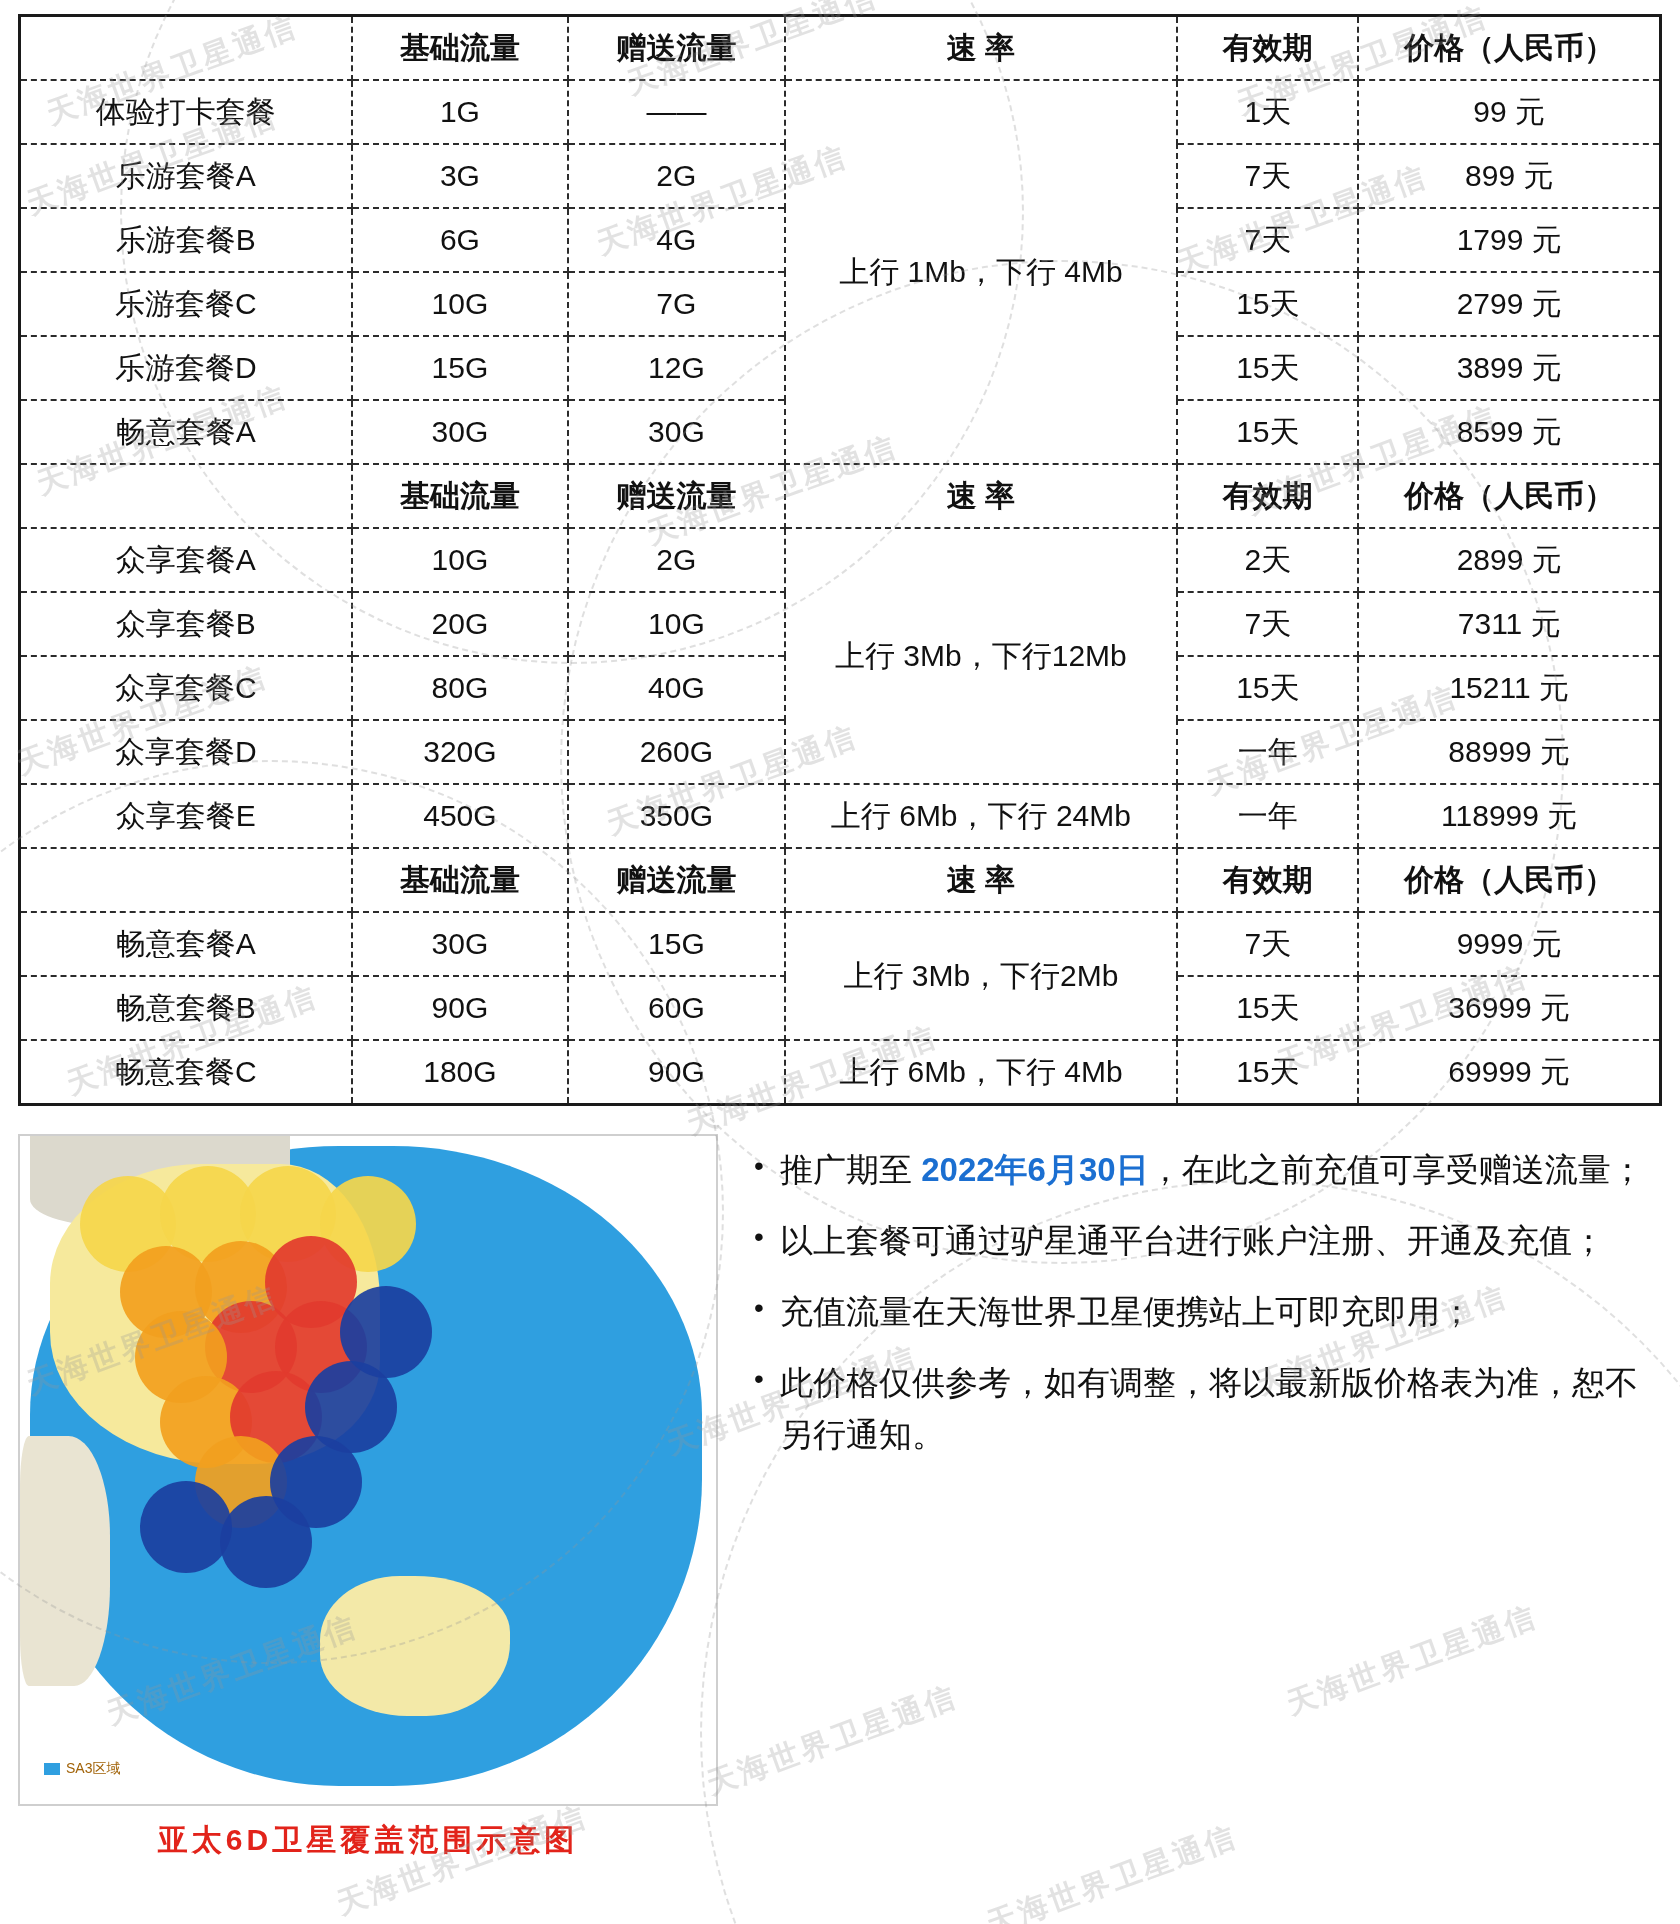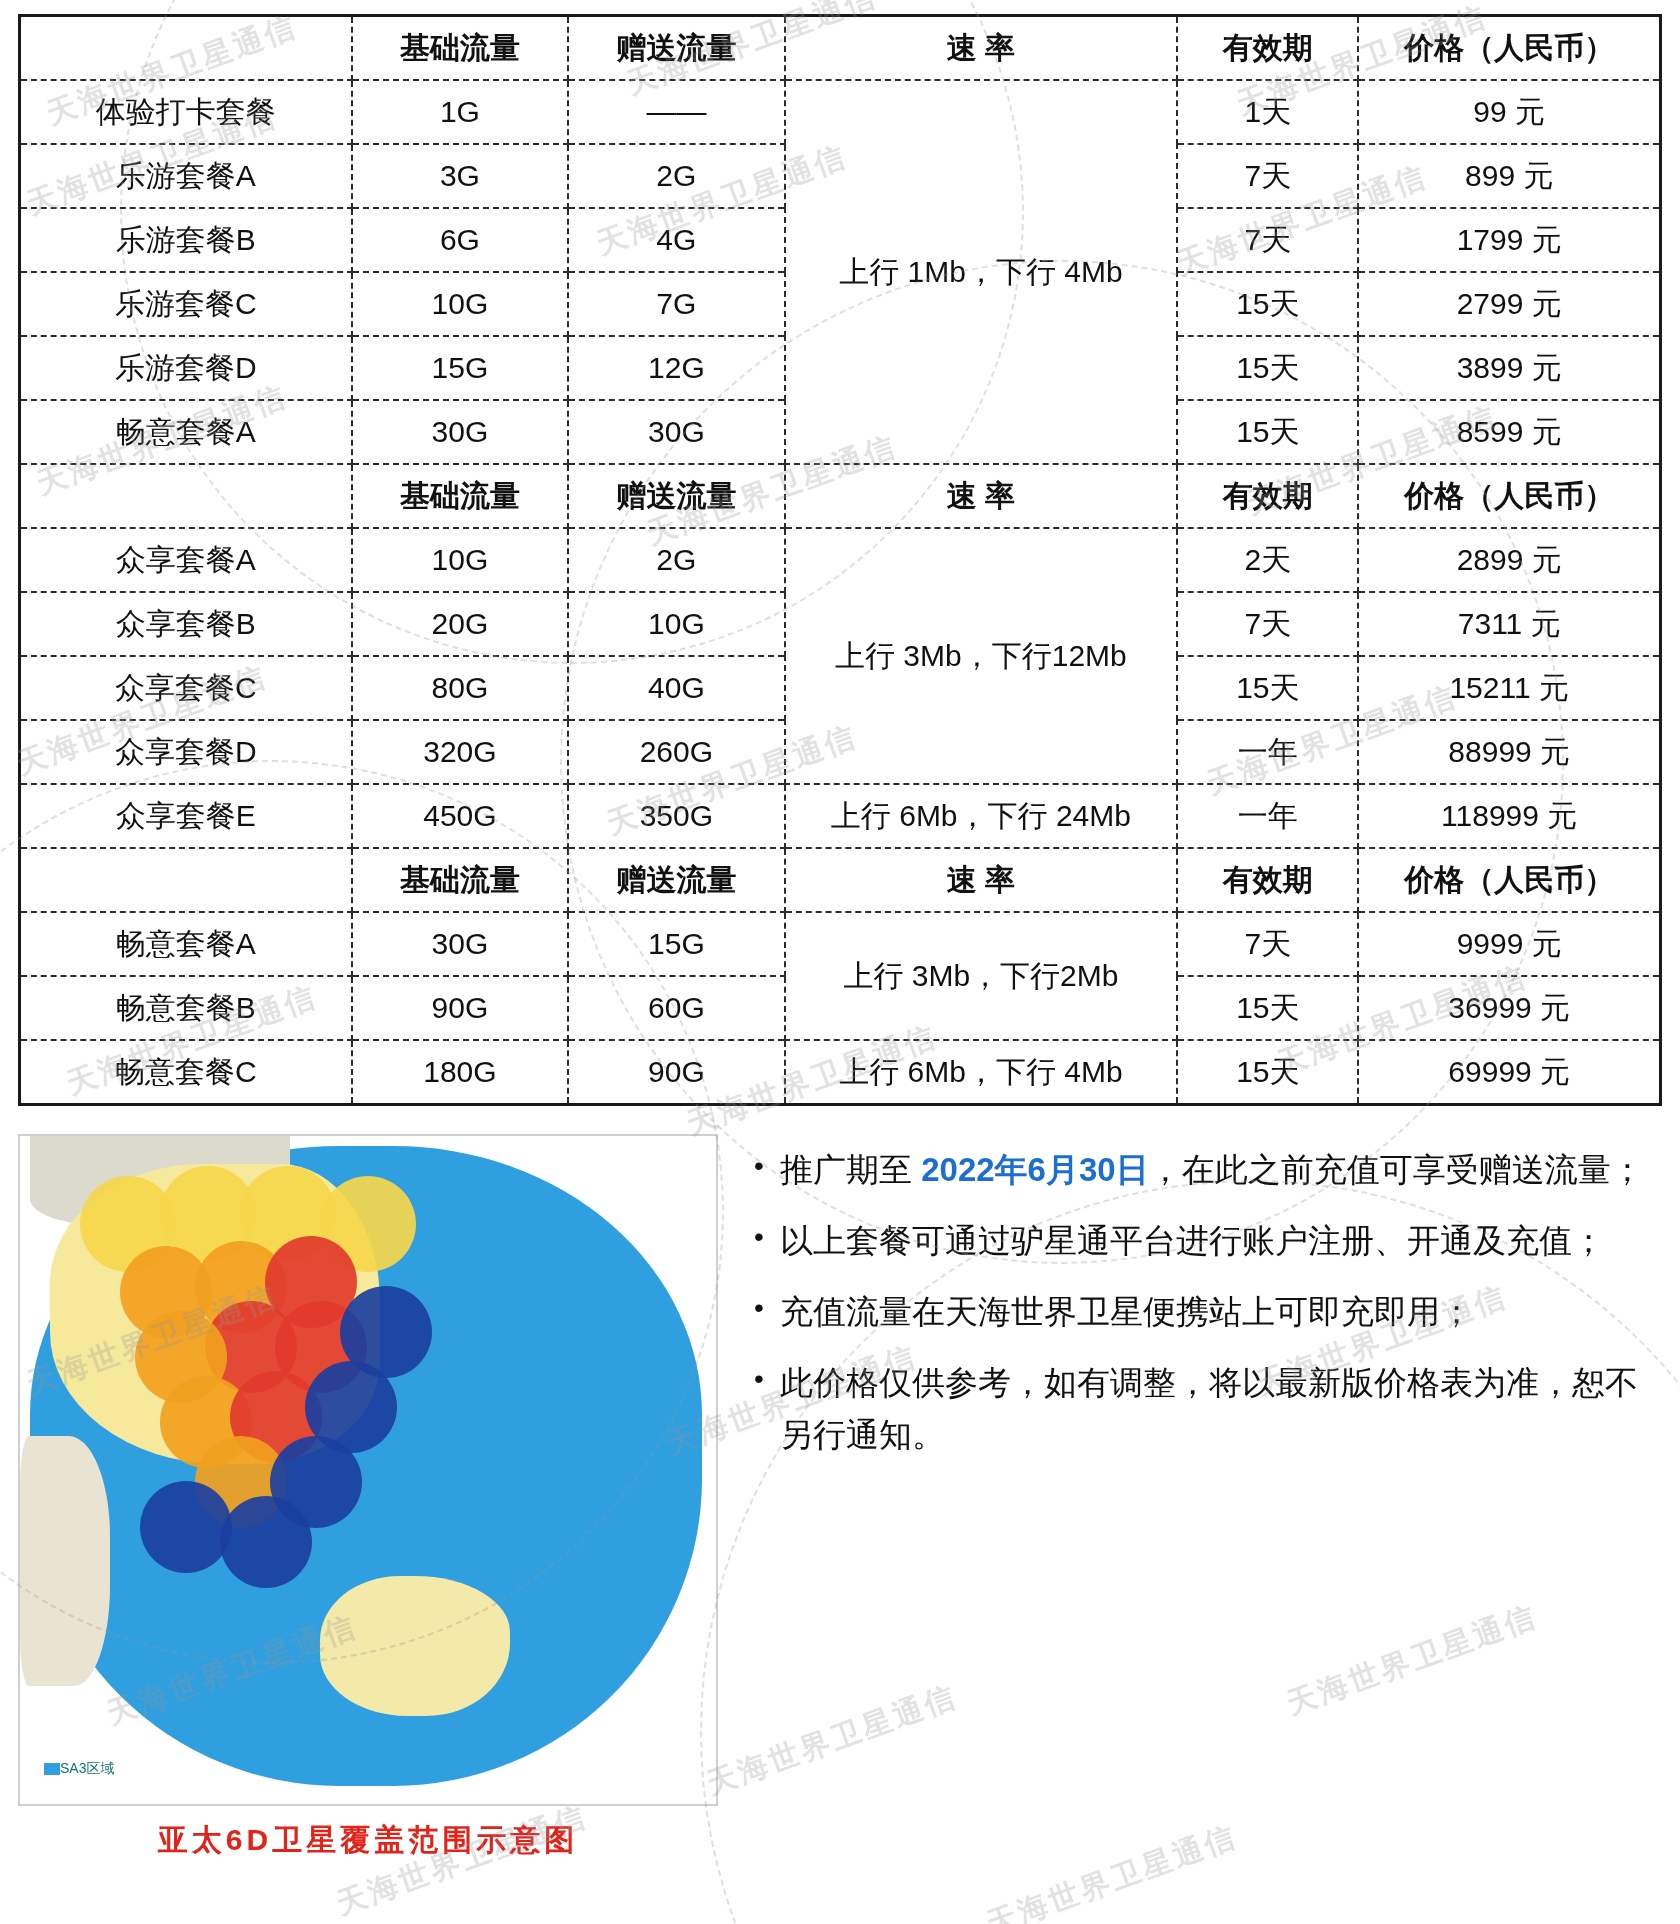--- a/index.html
+++ b/index.html
@@ -111,22 +111,22 @@
     background:#dcd9cd;
   }
   .beam{
     position:absolute;border-radius:50%;opacity:.92;
   }
   .beam.red{background:#e23b2e;}
   .beam.org{background:#f2a01e;}
   .beam.blu{background:#1b3fa0;}
   .beam.yel{background:#f5d64b;}
   .map-legend{
-    position:absolute;left:24px;bottom:26px;font-size:14px;color:#0f766e;
-    display:flex;align-items:center;gap:0;
+    position:absolute;left:24px;bottom:26px;font-size:14px;color:#a16207;
+    display:flex;align-items:center;gap:6px;
   }
   .map-legend .sw{width:16px;height:12px;background:#2f9fe0;display:inline-block;}
   .map-caption{
     text-align:center;
     color:#e2231a;
     font-weight:bold;
     font-size:30px;
     letter-spacing:4px;
     margin-top:14px;
   }

